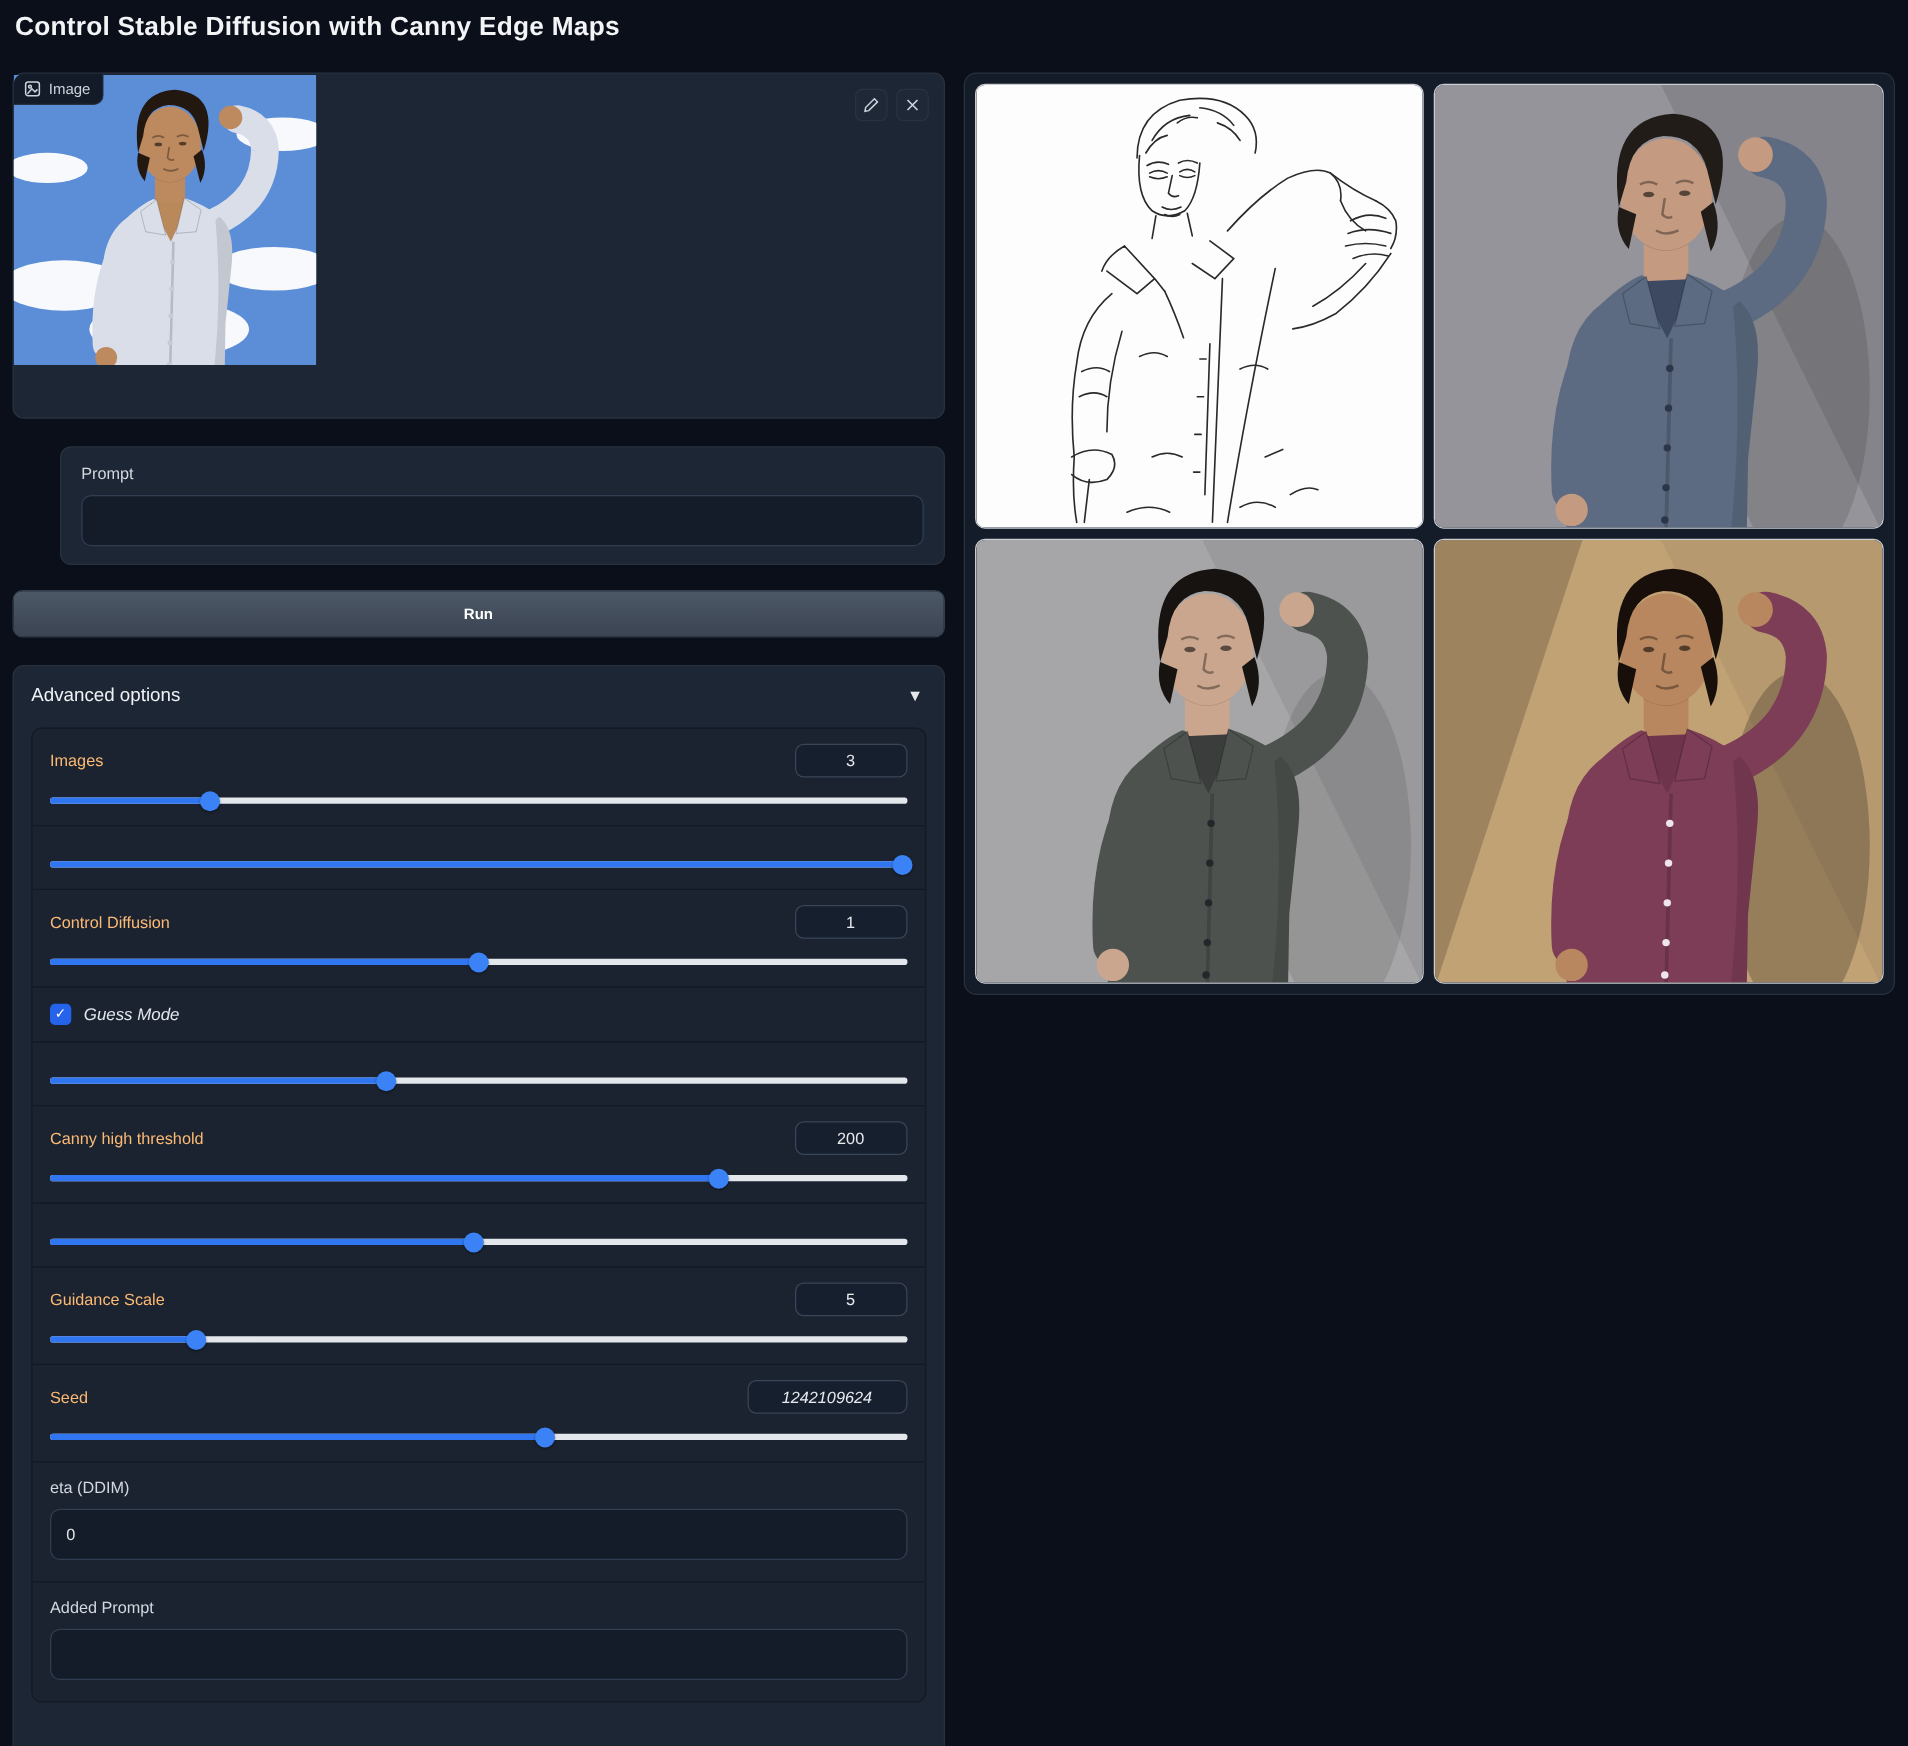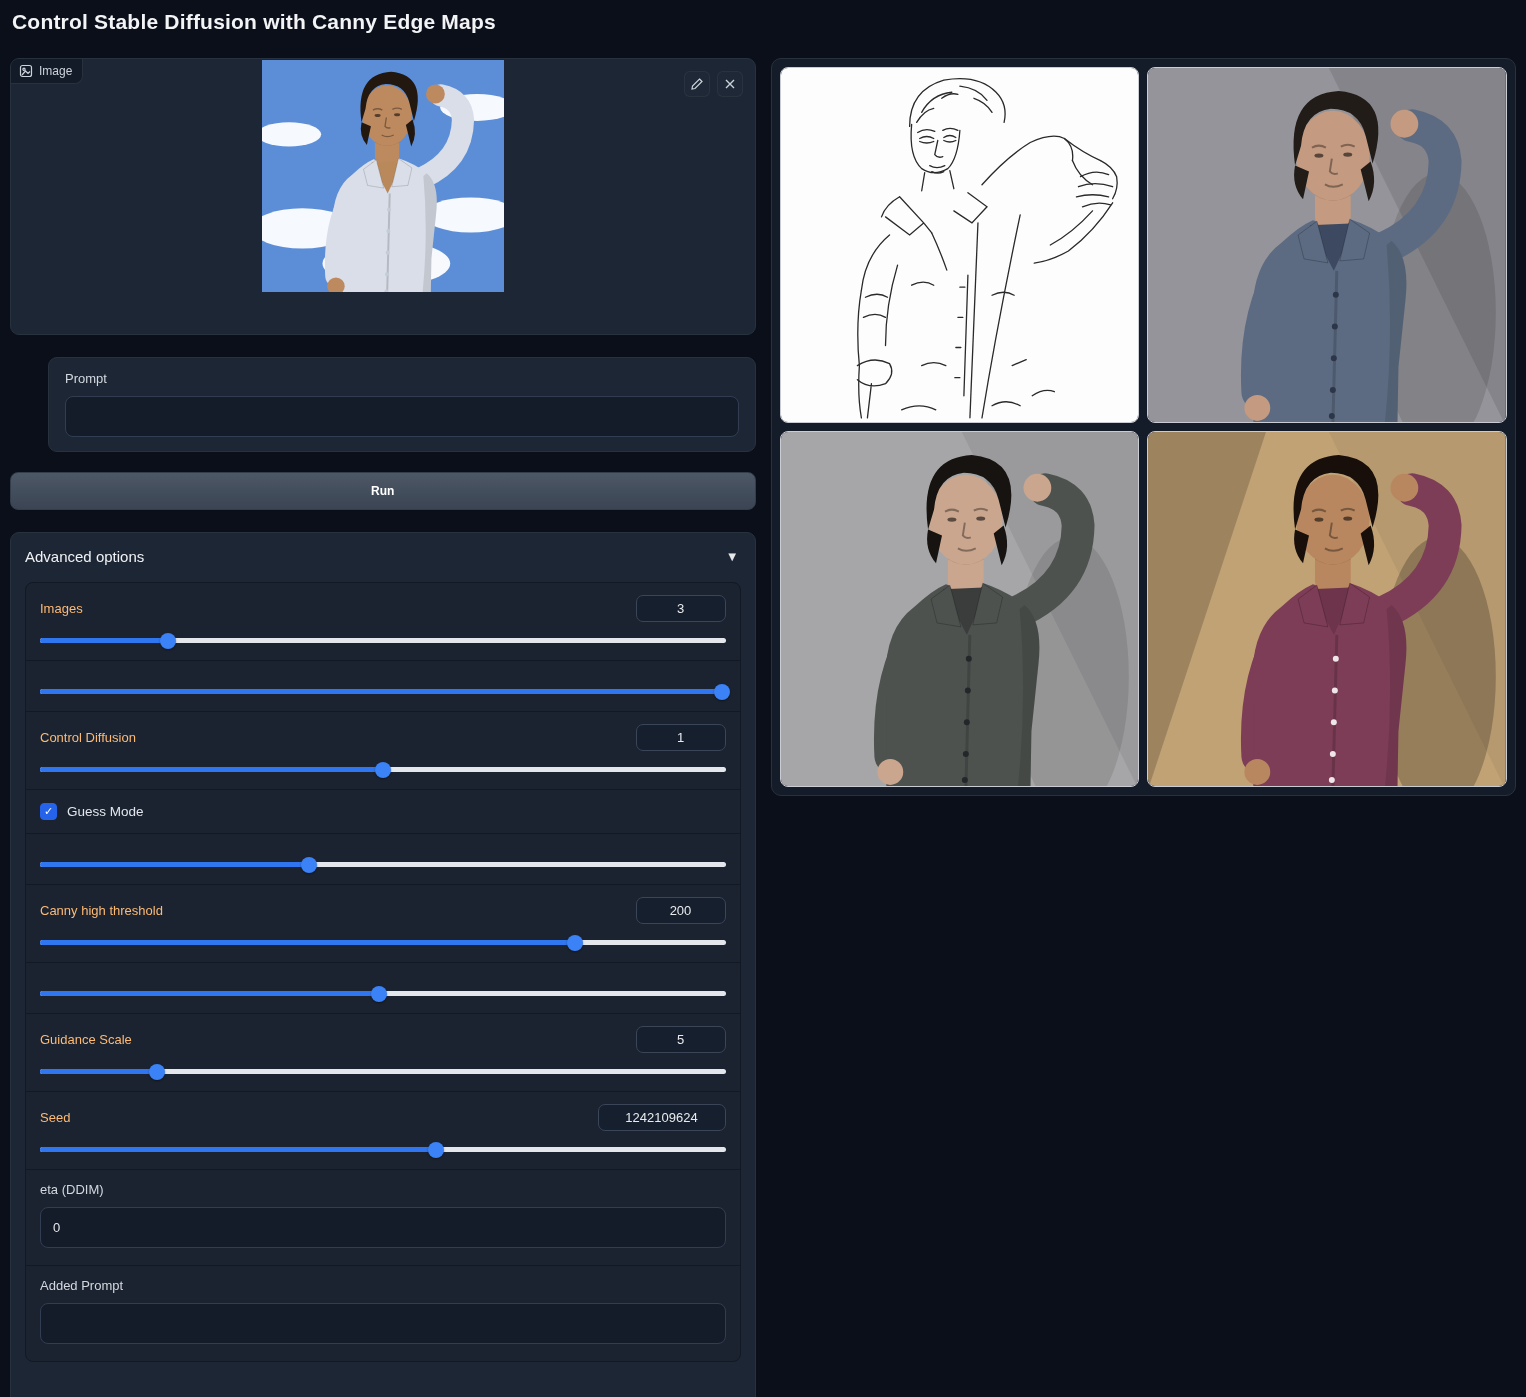--- a/index.html
+++ b/index.html
@@ -16,21 +16,21 @@
   }
   .cols { display: flex; gap: 15px; align-items: flex-start; }
   .col { flex: 1 1 0; min-width: 0; }
 
   
   .block {
     background: #1d2634; border: 1px solid #28323f; border-radius: 9px;
   }
 
   
-  .image-block { position: relative; height: 277px; display: flex; justify-content: center; }
+  .image-block { position: relative; height: 277px; display: flex; }
   .image-stage { height: 232px; margin-top: 1px; }
   .image-stage svg { height: 232px; width: 242px; display: block; }
   .block-label {
     position: absolute; top: 0; left: 0; z-index: 3;
     display: flex; align-items: center; gap: 6px;
     padding: 5px 10px 5px 8px;
     background: #131b28; color: #cdd3dc; font-size: 12px;
     border-right: 1px solid #28323f; border-bottom: 1px solid #28323f;
     border-radius: 8px 0 8px 0;
   }
@@ -76,37 +76,37 @@
   }
   .form-row { padding: 12px 14px 17px; border-bottom: 1px solid #121925; }
   .form-row:last-child { border-bottom: none; }
   .row-head { display: flex; align-items: center; justify-content: space-between; }
   .slider-label { font-size: 13px; color: #fdba74; }
   .num-box {
     width: 90px; height: 27px; text-align: center;
     background: #161f2d; border: 1px solid #3a4557; border-radius: 7px;
     color: #e8eaee; font-size: 13px; font-family: "Liberation Sans", sans-serif;
   }
-  .num-box.wide { width: 128px; }
+  .num-box.wide { width: 128px; font-style: italic; }
   .slider { position: relative; height: 5px; border-radius: 3px; background: #e3e6ea; margin-top: 16px; cursor: pointer; }
   .slider-fill { position: relative; height: 5px; border-radius: 3px; background: #3076f0; width: 0%; }
   .slider-handle {
     position: absolute; right: -8px; top: 50%; transform: translateY(-50%);
     width: 16px; height: 16px; border-radius: 50%; background: #3b82f6;
     box-shadow: 0 1px 2px rgba(0,0,0,.4); cursor: grab;
   }
   .checkbox-row { padding: 13px 14px; border-bottom: 1px solid #121925; display: flex; align-items: center; gap: 10px; }
   .checkbox {
     width: 17px; height: 17px; border-radius: 4px;
     background: #111827; border: 1px solid #4b5563;
     display: flex; align-items: center; justify-content: center; cursor: pointer;
   }
   .checkbox.checked { background: #2563eb; border-color: #2563eb; }
   .checkmark { color: #fff; font-size: 11px; line-height: 1; }
-  .checkbox-label { font-size: 13.5px; color: #e3e7ed; }
+  .checkbox-label { font-size: 13.5px; color: #e3e7ed; font-style: italic; }
   .tall-row .textbox { height: 41px; }
   .eta-input { height: 44px; text-align: left; }
 
   
   .gallery {
     background: #151c29; border: 1px solid #28323f; border-radius: 10px;
     padding: 8px; display: grid; grid-template-columns: 1fr 1fr; gap: 8px;
   }
   .gallery-item {
     height: 356px; border-radius: 8px; overflow: hidden;

